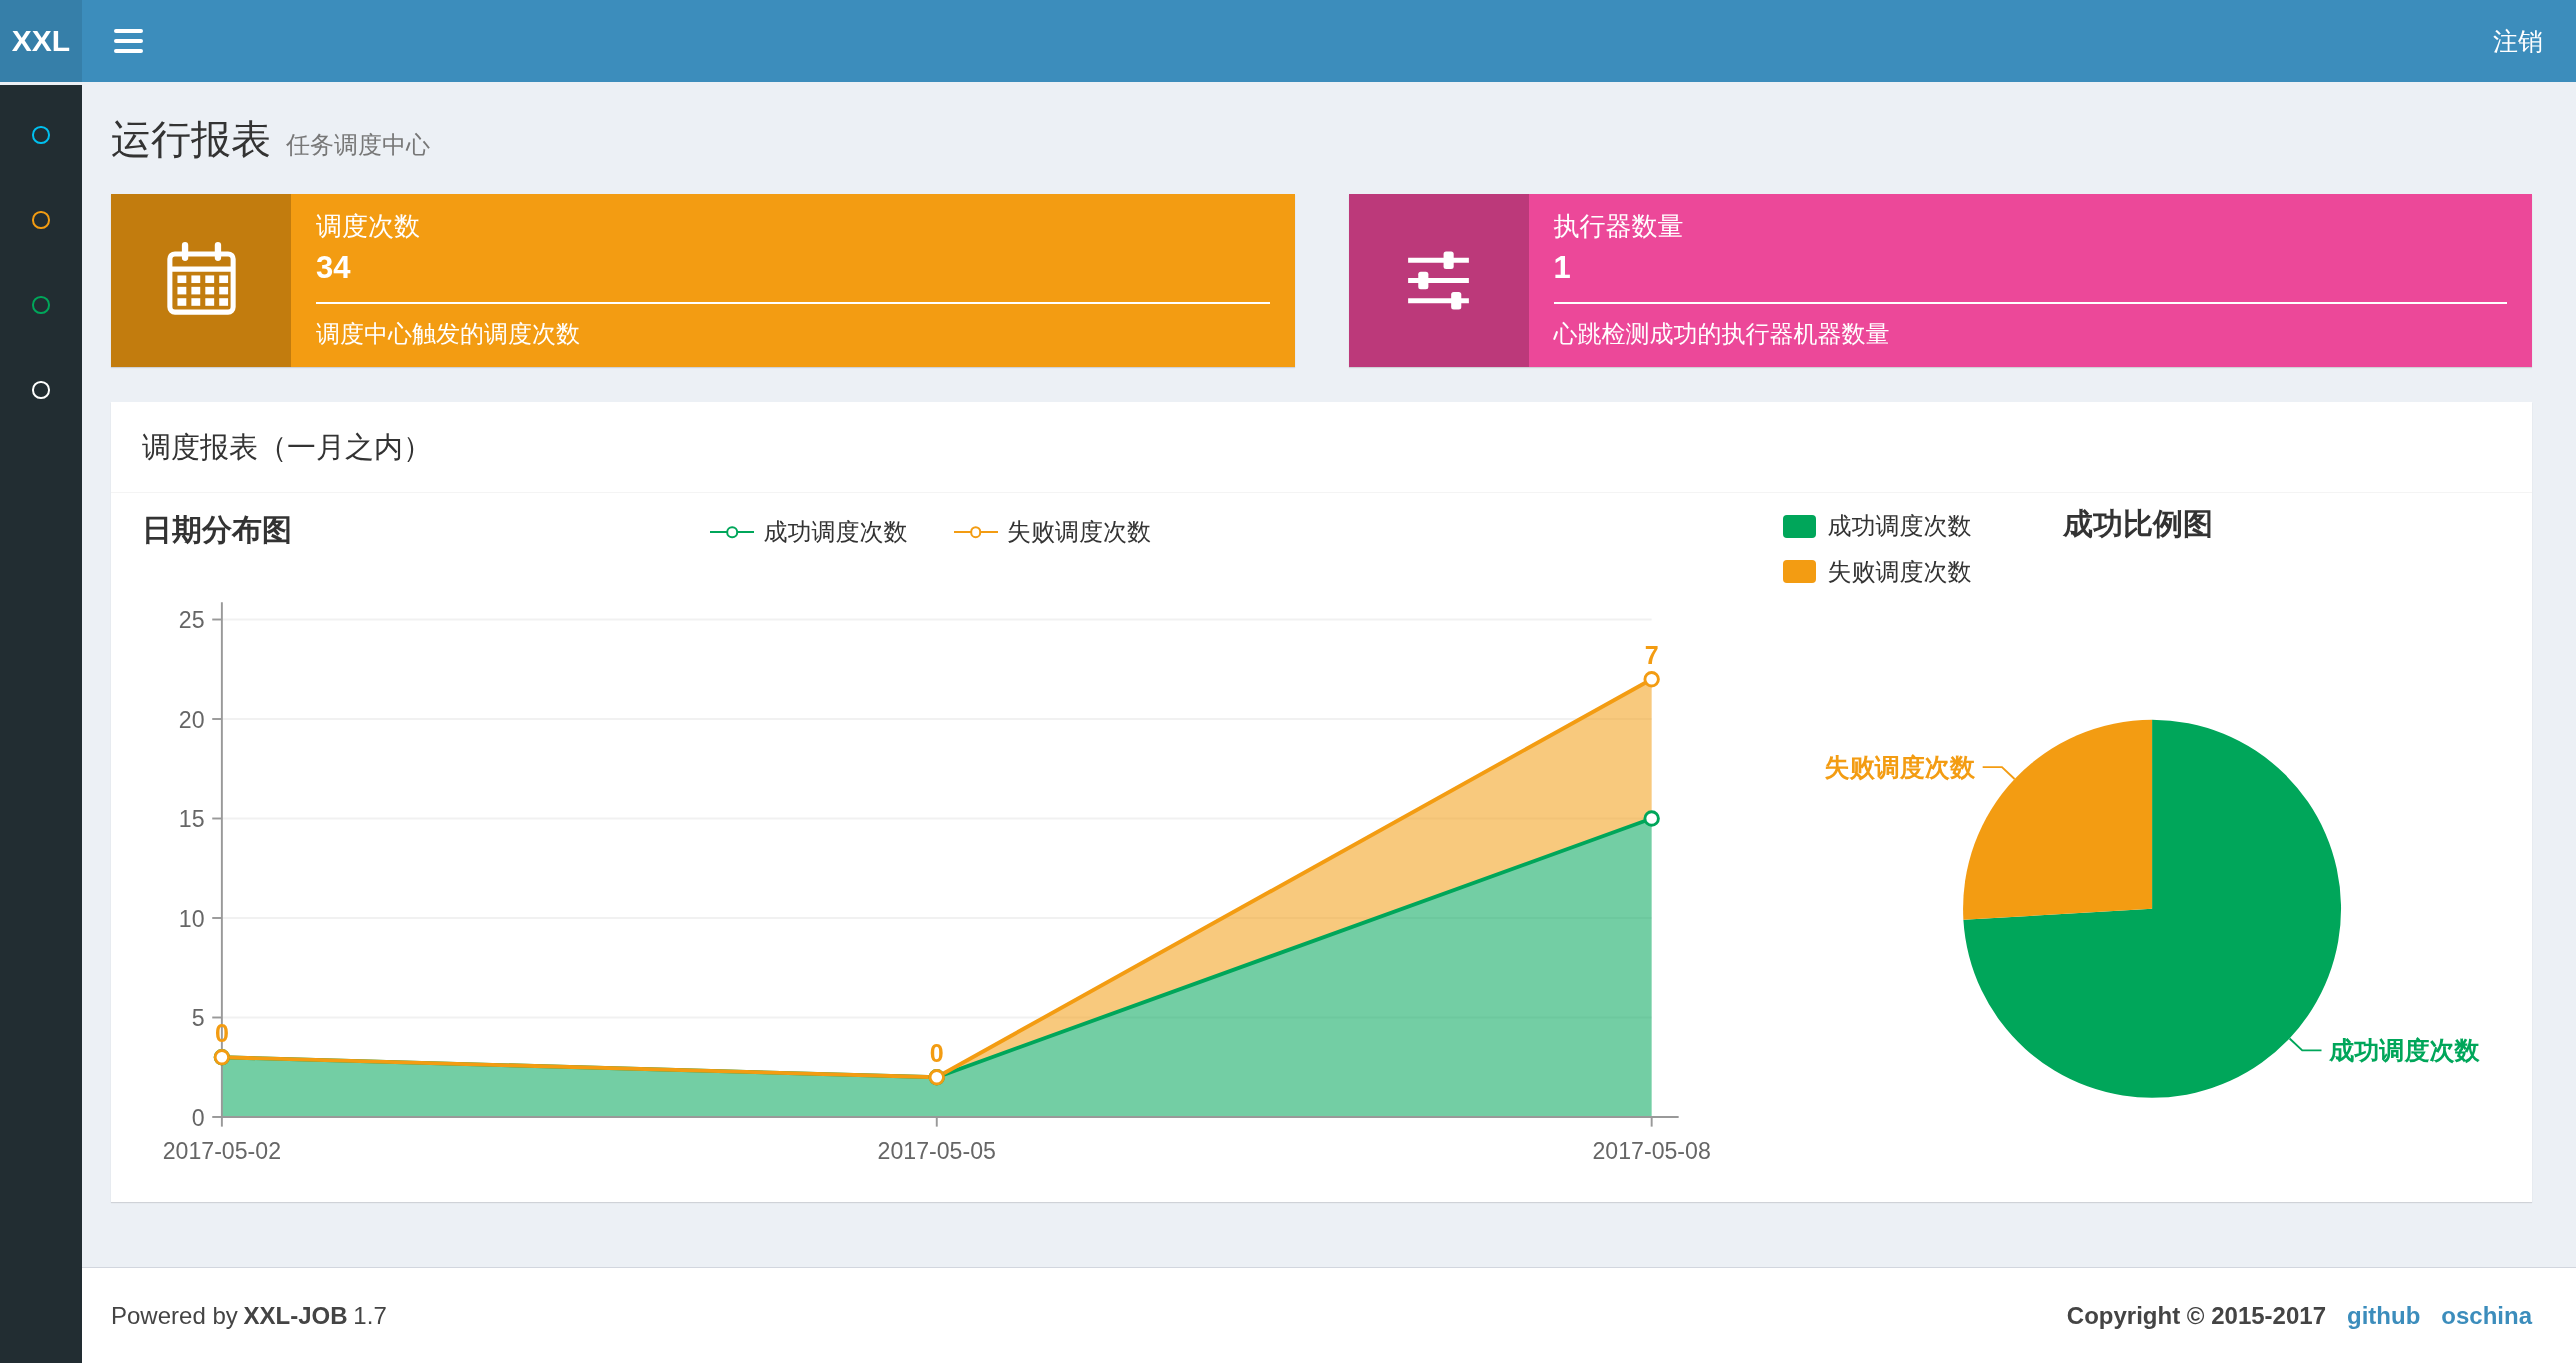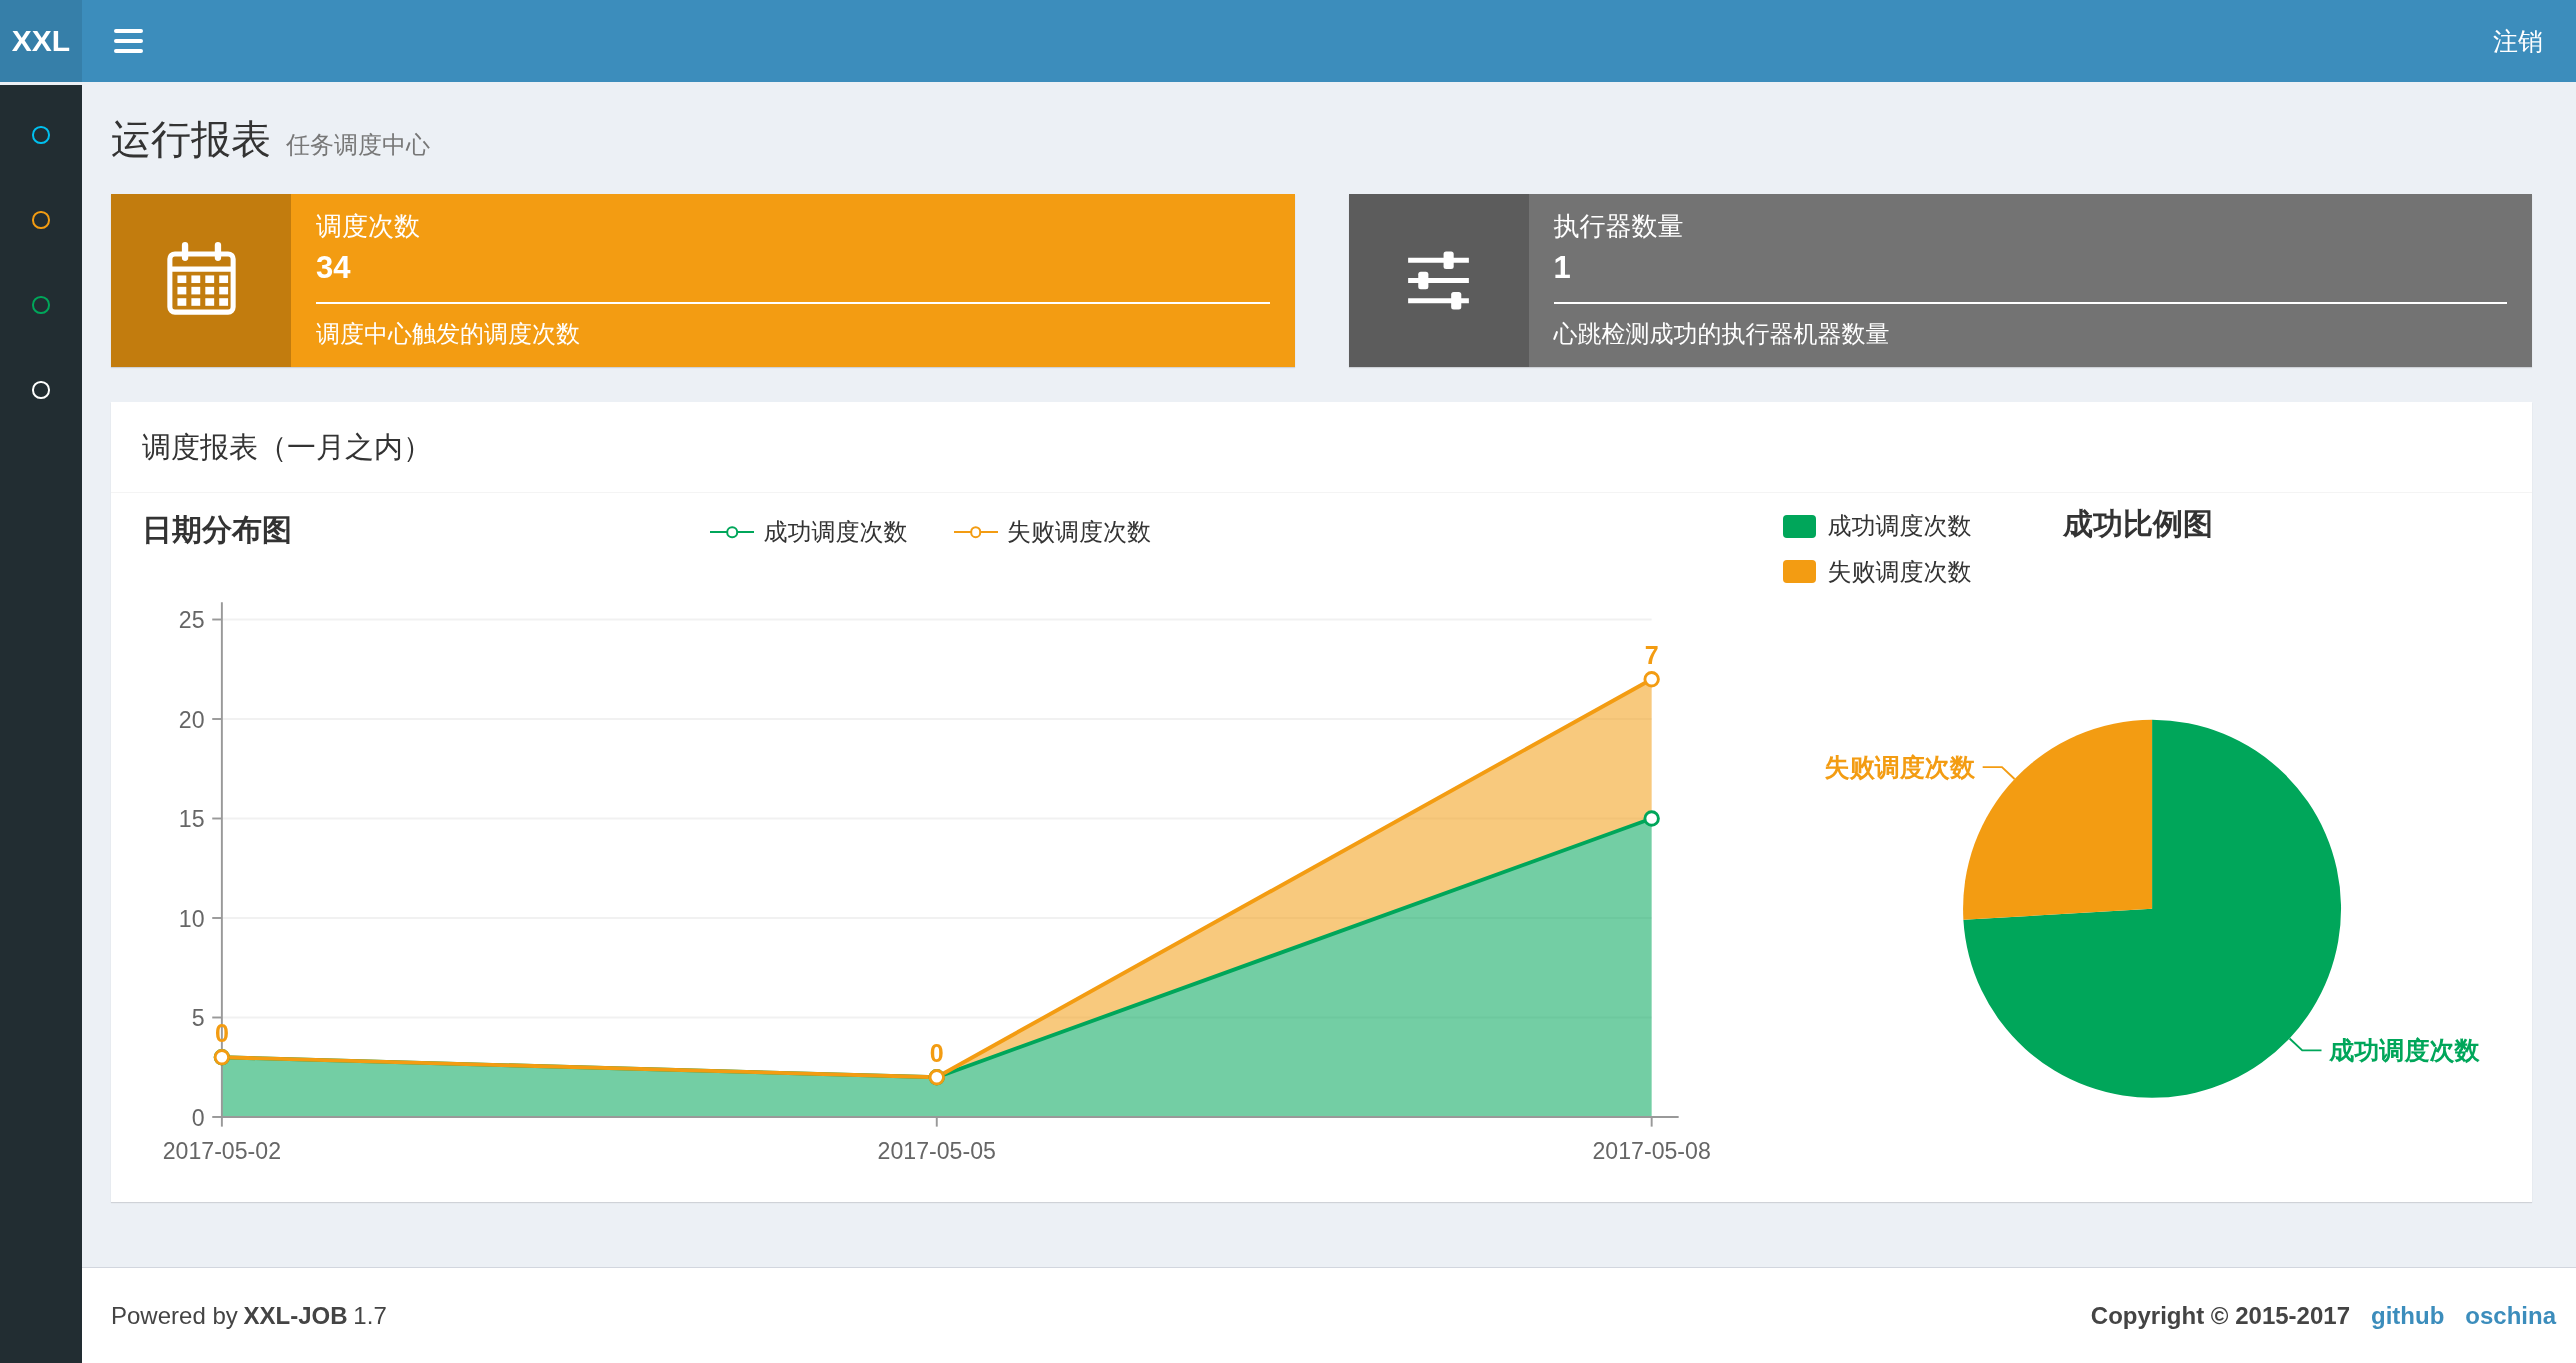--- a/index.html
+++ b/index.html
@@ -22,21 +22,21 @@
 
   
   .content{position:absolute;top:85px;left:82px;width:2494px;height:1182px;background:#ecf0f5;overflow:hidden}
   .page-hdr{margin:27px 44px 0 29px;display:flex;align-items:baseline;gap:15px}
   .page-title{font-size:40px;color:#333;font-weight:500}
   .page-subtitle{font-size:24px;color:#777}
 
   
   .info-row{display:flex;gap:54px;margin:27px 44px 0 29px}
   .info-box{flex:1;height:173px;display:flex;color:#fff;box-shadow:0 1px 1px rgba(0,0,0,.12)}
-  .box-aqua{background:#00c0ef}.box-yellow{background:#f39c12}.box-green{background:#737373}
+  .box-aqua{background:#00c0ef}.box-yellow{background:#f39c12}.box-green{background:#ec4899}
   .ib-icon{width:180px;background:rgba(0,0,0,.2);display:flex;align-items:center;justify-content:center}
   .ib-body{flex:1;padding:15.4px 25px 0 25px}
   .ib-label{font-size:26px}
   .ib-value{font-size:31px;font-weight:bold;margin-top:5.8px}
   .ib-bar{height:2.9px;background:#fff;margin-top:15.4px}
   .ib-desc{font-size:24px;margin-top:13.5px}
 
   
   .panel{position:relative;margin:35px 44px 0 29px;height:800px;background:#fff;box-shadow:0 1px 1px rgba(0,0,0,.12)}
   .panel-heading{height:91px;line-height:91px;padding-left:31px;font-size:29px;color:#333;border-bottom:1px solid #f4f4f4}
@@ -51,21 +51,21 @@
   .pl-item{display:flex;align-items:center;gap:11.6px;cursor:pointer}
   .pl-swatch{width:33px;height:23px;border-radius:3.9px;display:block}
   .pl-text{font-size:24px;color:#333}
   .pie-title{position:absolute;left:1952px;top:102px;font-size:30px;font-weight:bold;color:#333}
   #pie-svg{position:absolute;left:1639px;top:145px}
   .axis-lab{font-size:24px;fill:#666}
   .pt-label{font-size:26px;fill:#f39c12;font-weight:bold}
   .pie-label{font-size:26px;font-weight:bold}
 
   
-  .footer{position:absolute;top:1267px;left:82px;width:2494px;height:96px;background:#fff;border-top:1px solid #d2d6de;display:flex;align-items:center;font-size:24px;color:#444;padding:0 20px 0 29px}
+  .footer{position:absolute;top:1267px;left:82px;width:2494px;height:96px;background:#fff;border-top:1px solid #d2d6de;display:flex;align-items:center;font-size:24px;color:#444;padding:0 44px 0 29px}
   .powered b{margin:0 5.8px}
   .footer-right{margin-left:auto;display:flex;align-items:center;gap:21px}
   .copyright{font-weight:bold;color:#444}
   .footer-link{color:#3c8dbc;font-weight:bold;cursor:pointer;text-decoration:none}
 </style>
 </head>
 <body>
 
 <header class="navbar">
   <div class="logo">

